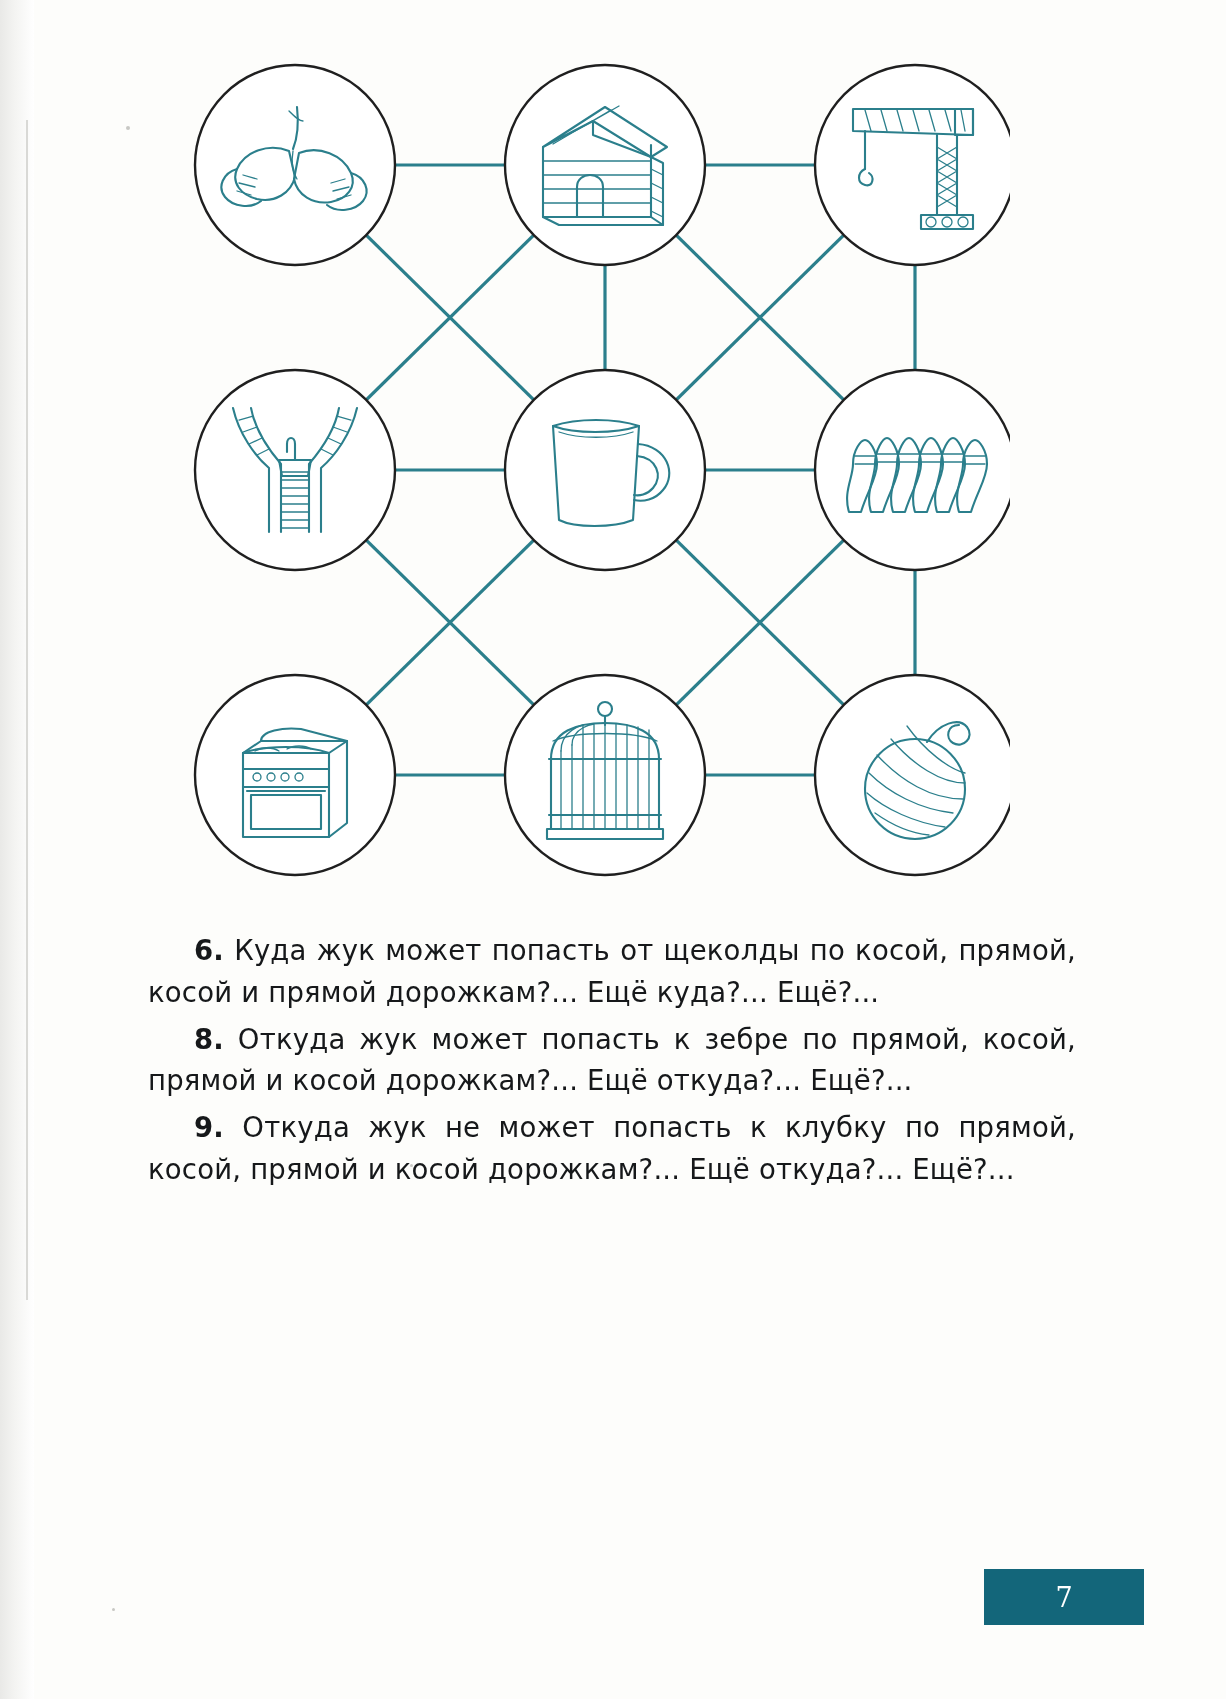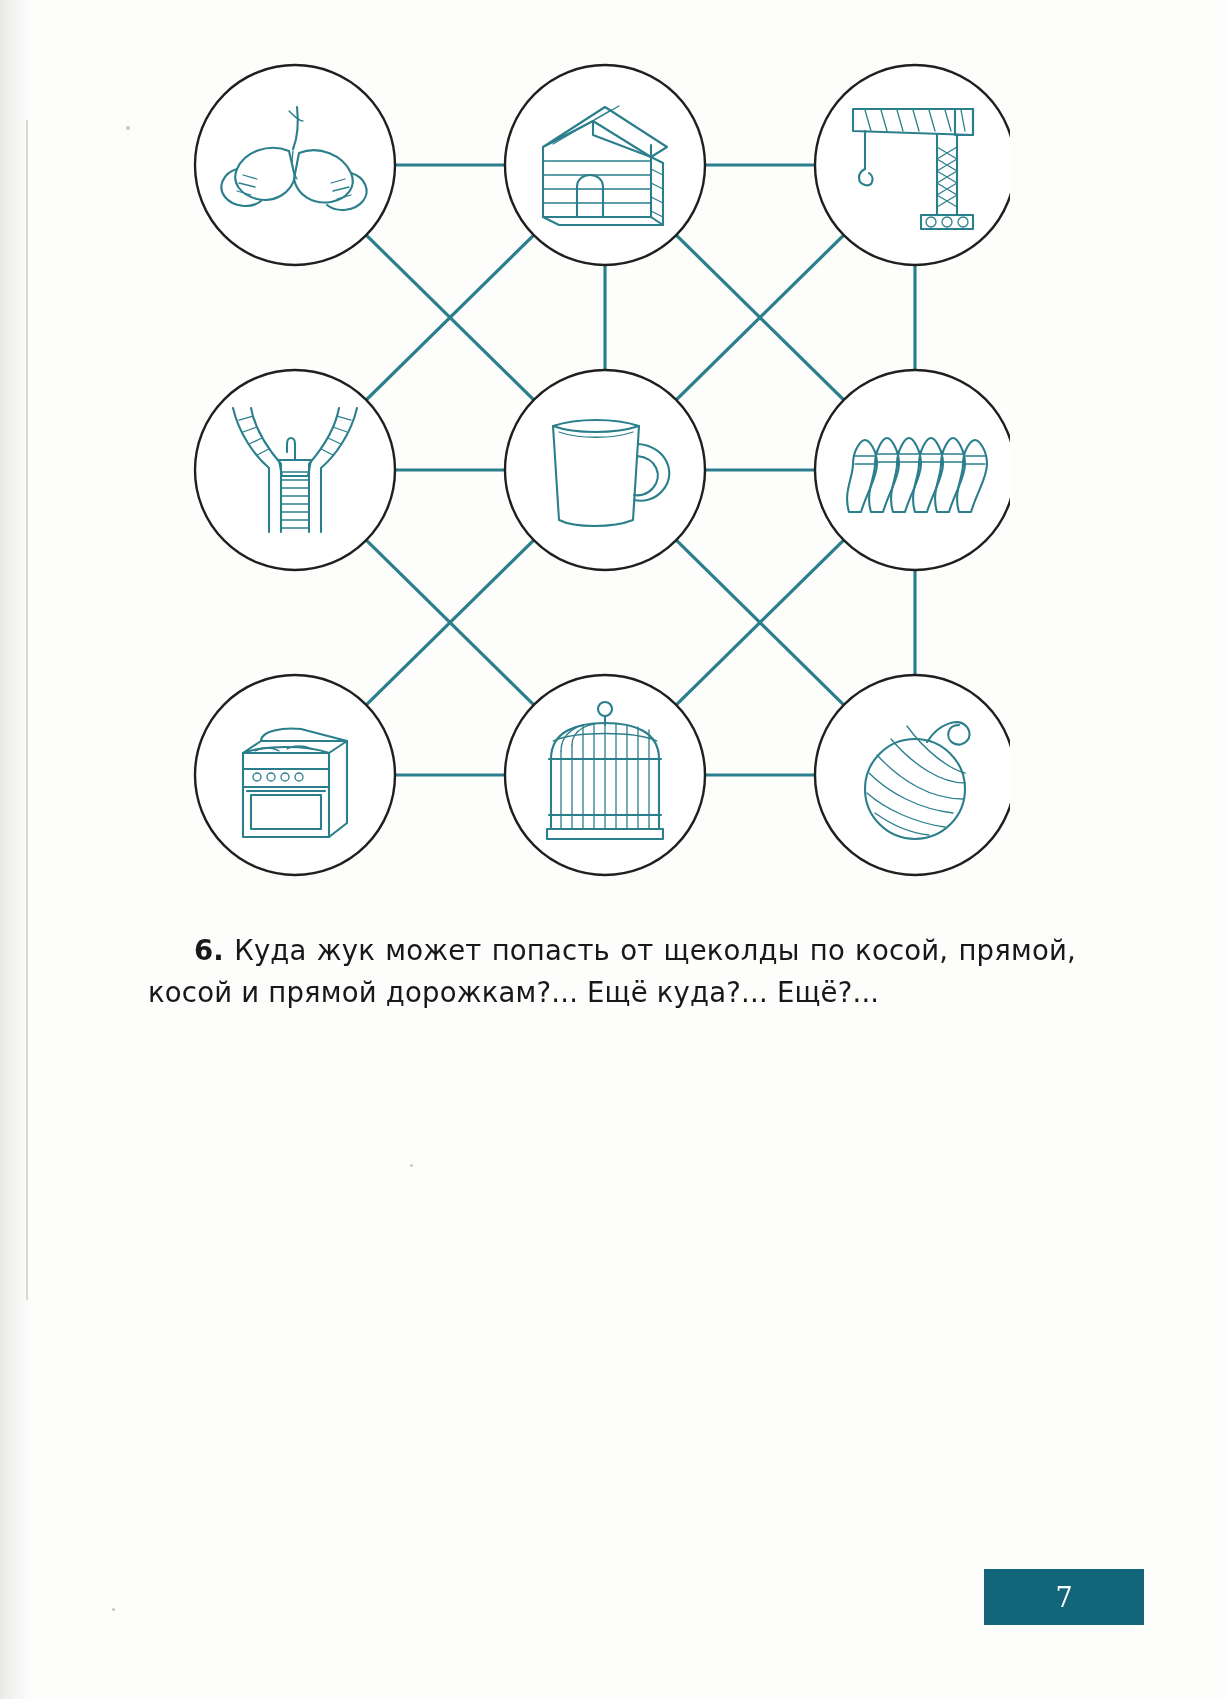--- a/index.html
+++ b/index.html
@@ -347,21 +347,23 @@
       </g>
 
     </svg>
   </div>
 
   <div id="text-block">
 
     <p class="para"><span class="num">6.</span> <span>Куда жук может попасть от щеколды по косой, прямой, косой и прямой дорожкам?... Ещё куда?... Ещё?...</span></p>
 
 
-
+    <p class="para"><span class="num">8.</span> <span>Откуда жук может попасть к зебре по прямой, косой, прямой и косой дорожкам?... Ещё откуда?... Ещё?...</span></p>
+
+    <p class="para"><span class="num">9.</span> <span>Откуда жук не может попасть к клубку по прямой, косой, прямой и косой дорожкам?... Ещё откуда?... Ещё?...</span></p>
 
   </div>
 
   <div id="page-number-tab">
     <span>7</span>
   </div>
 
 </div>
 
 </body></html>

